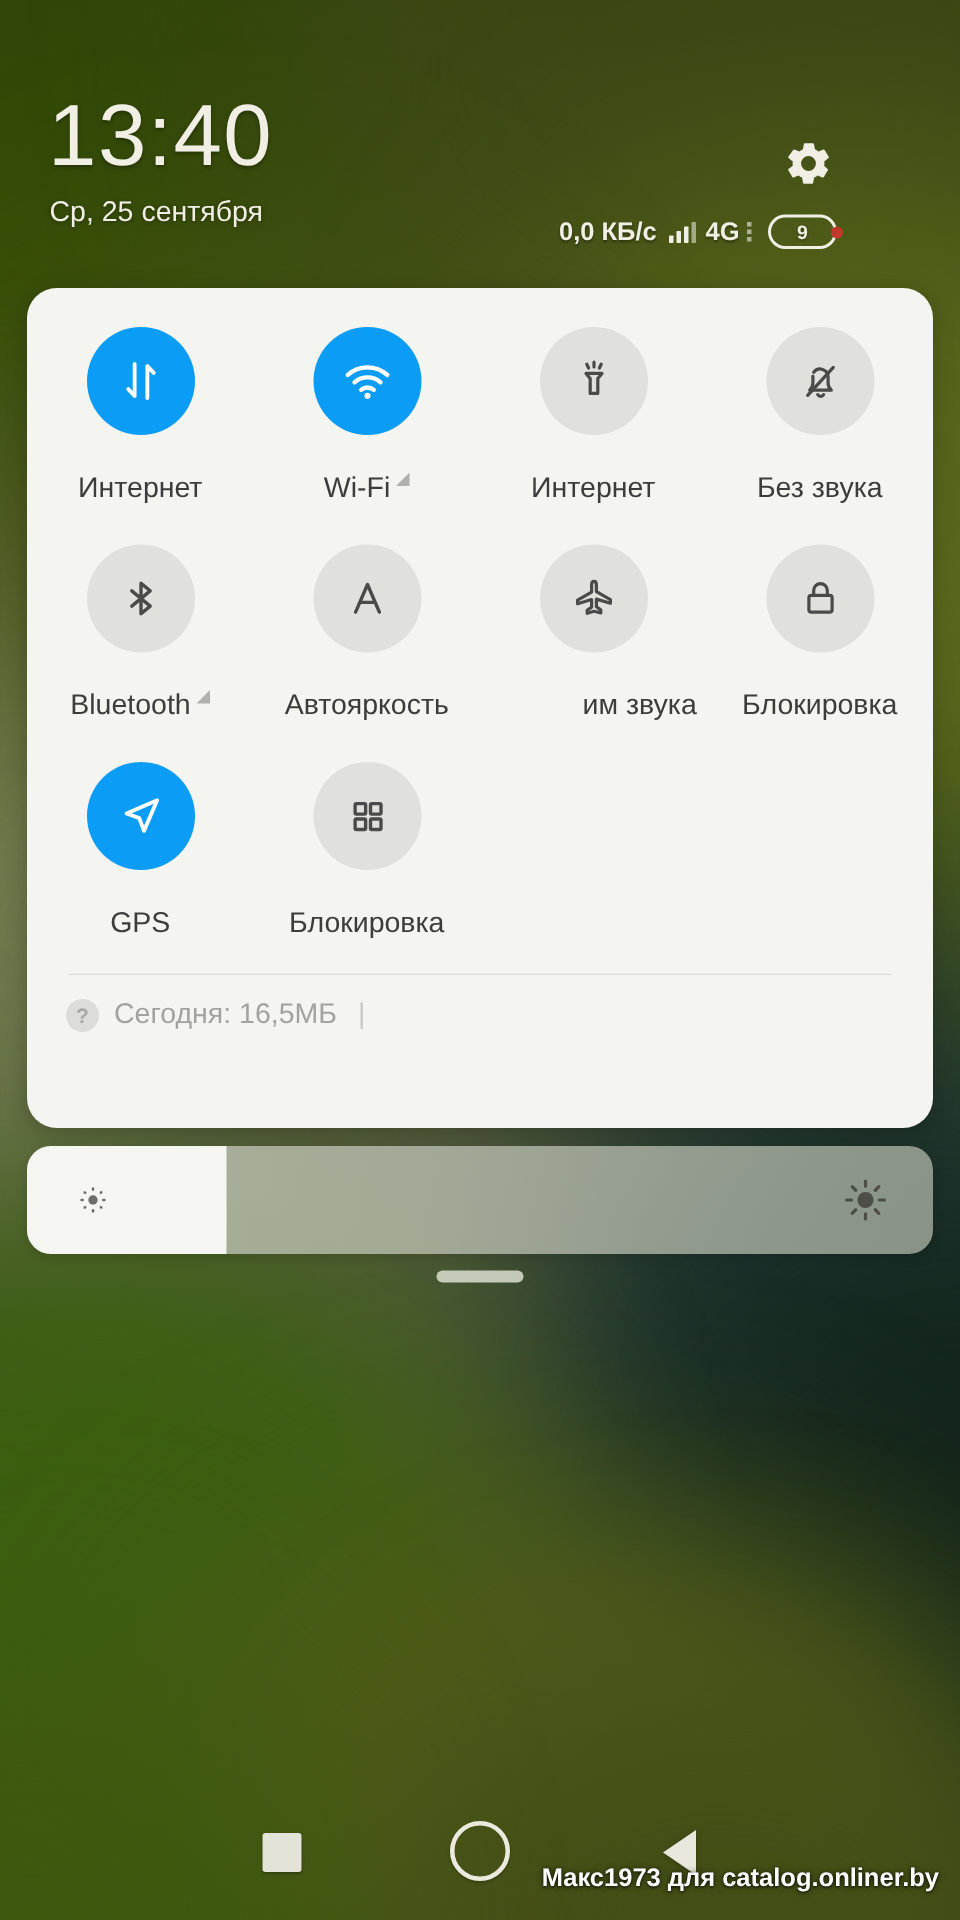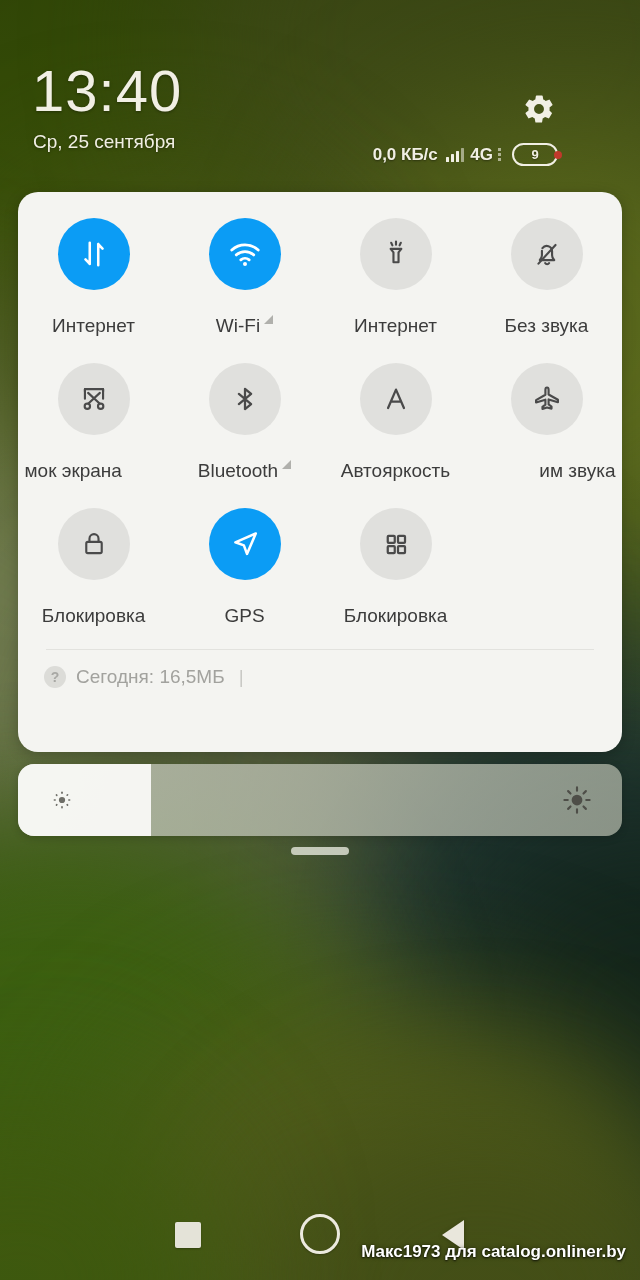--- a/index.html
+++ b/index.html
@@ -260,36 +260,20 @@
               <path d="M10.6 18.8a1.7 1.7 0 0 0 3 0"></path>
               <path d="M5.6 19.2L18.4 5.2"></path>
             </g>
           </svg>
         </div>
         <div class="tile-label-wrap">
           <span class="tile-label">Без звука</span>
         </div>
       </div>
 
-      <div class="tile clip-right">
-        <div class="tile-circle">
-          <svg viewBox="0 0 24 24" width="32" height="32">
-            <g fill="none" stroke="#4a4a4a" stroke-width="1.6" stroke-linecap="round" stroke-linejoin="round">
-              <path d="M5.2 6.4V4.6h13.6v1.8"></path>
-              <path d="M5.2 4.6v7.2M18.8 4.6v7.2"></path>
-              <path d="M7.6 7.4l8.8 8.2M16.4 7.4l-8.8 8.2"></path>
-              <circle cx="7" cy="17.4" r="2"></circle>
-              <circle cx="17" cy="17.4" r="2"></circle>
-            </g>
-          </svg>
-        </div>
-        <div class="tile-label-wrap">
-          <span class="tile-label">мок экрана</span>
-        </div>
-      </div>
 
       <div class="tile">
         <div class="tile-circle">
           <svg viewBox="0 0 24 24" width="32" height="32">
             <path fill="none" stroke="#4a4a4a" stroke-width="1.7" stroke-linecap="round" stroke-linejoin="round" d="M7.4 8.2l9.2 7.6L12 19.6V4.4l4.6 3.8-9.2 7.6"></path>
           </svg>
         </div>
         <div class="tile-label-wrap">
           <span class="tile-label">Bluetooth</span>
           <span class="expand-tri"></span>

